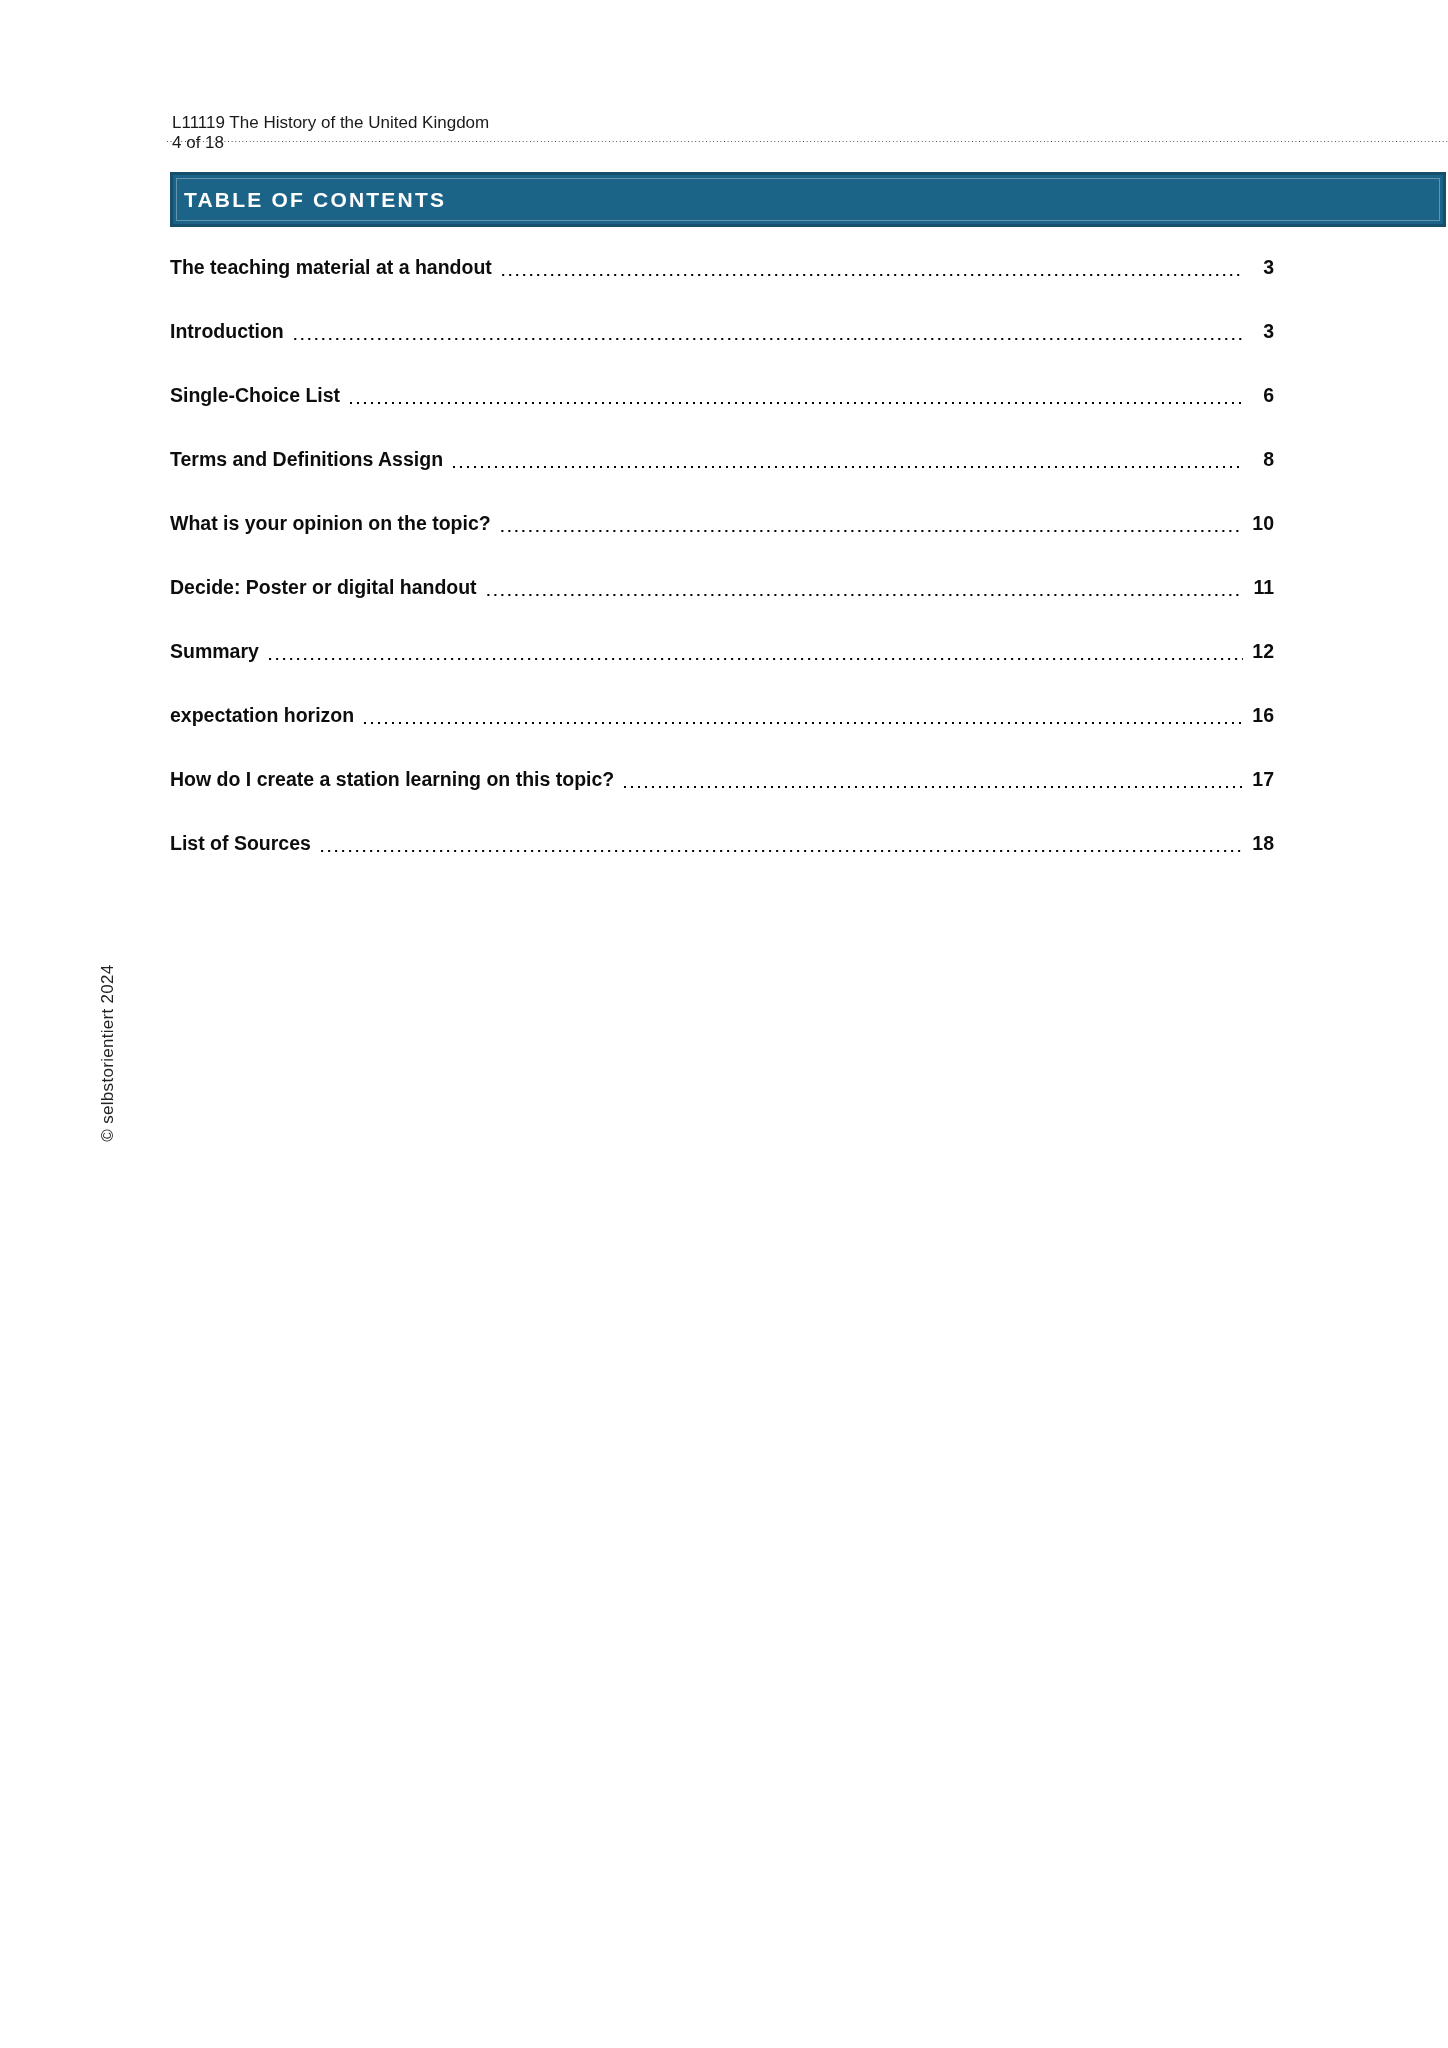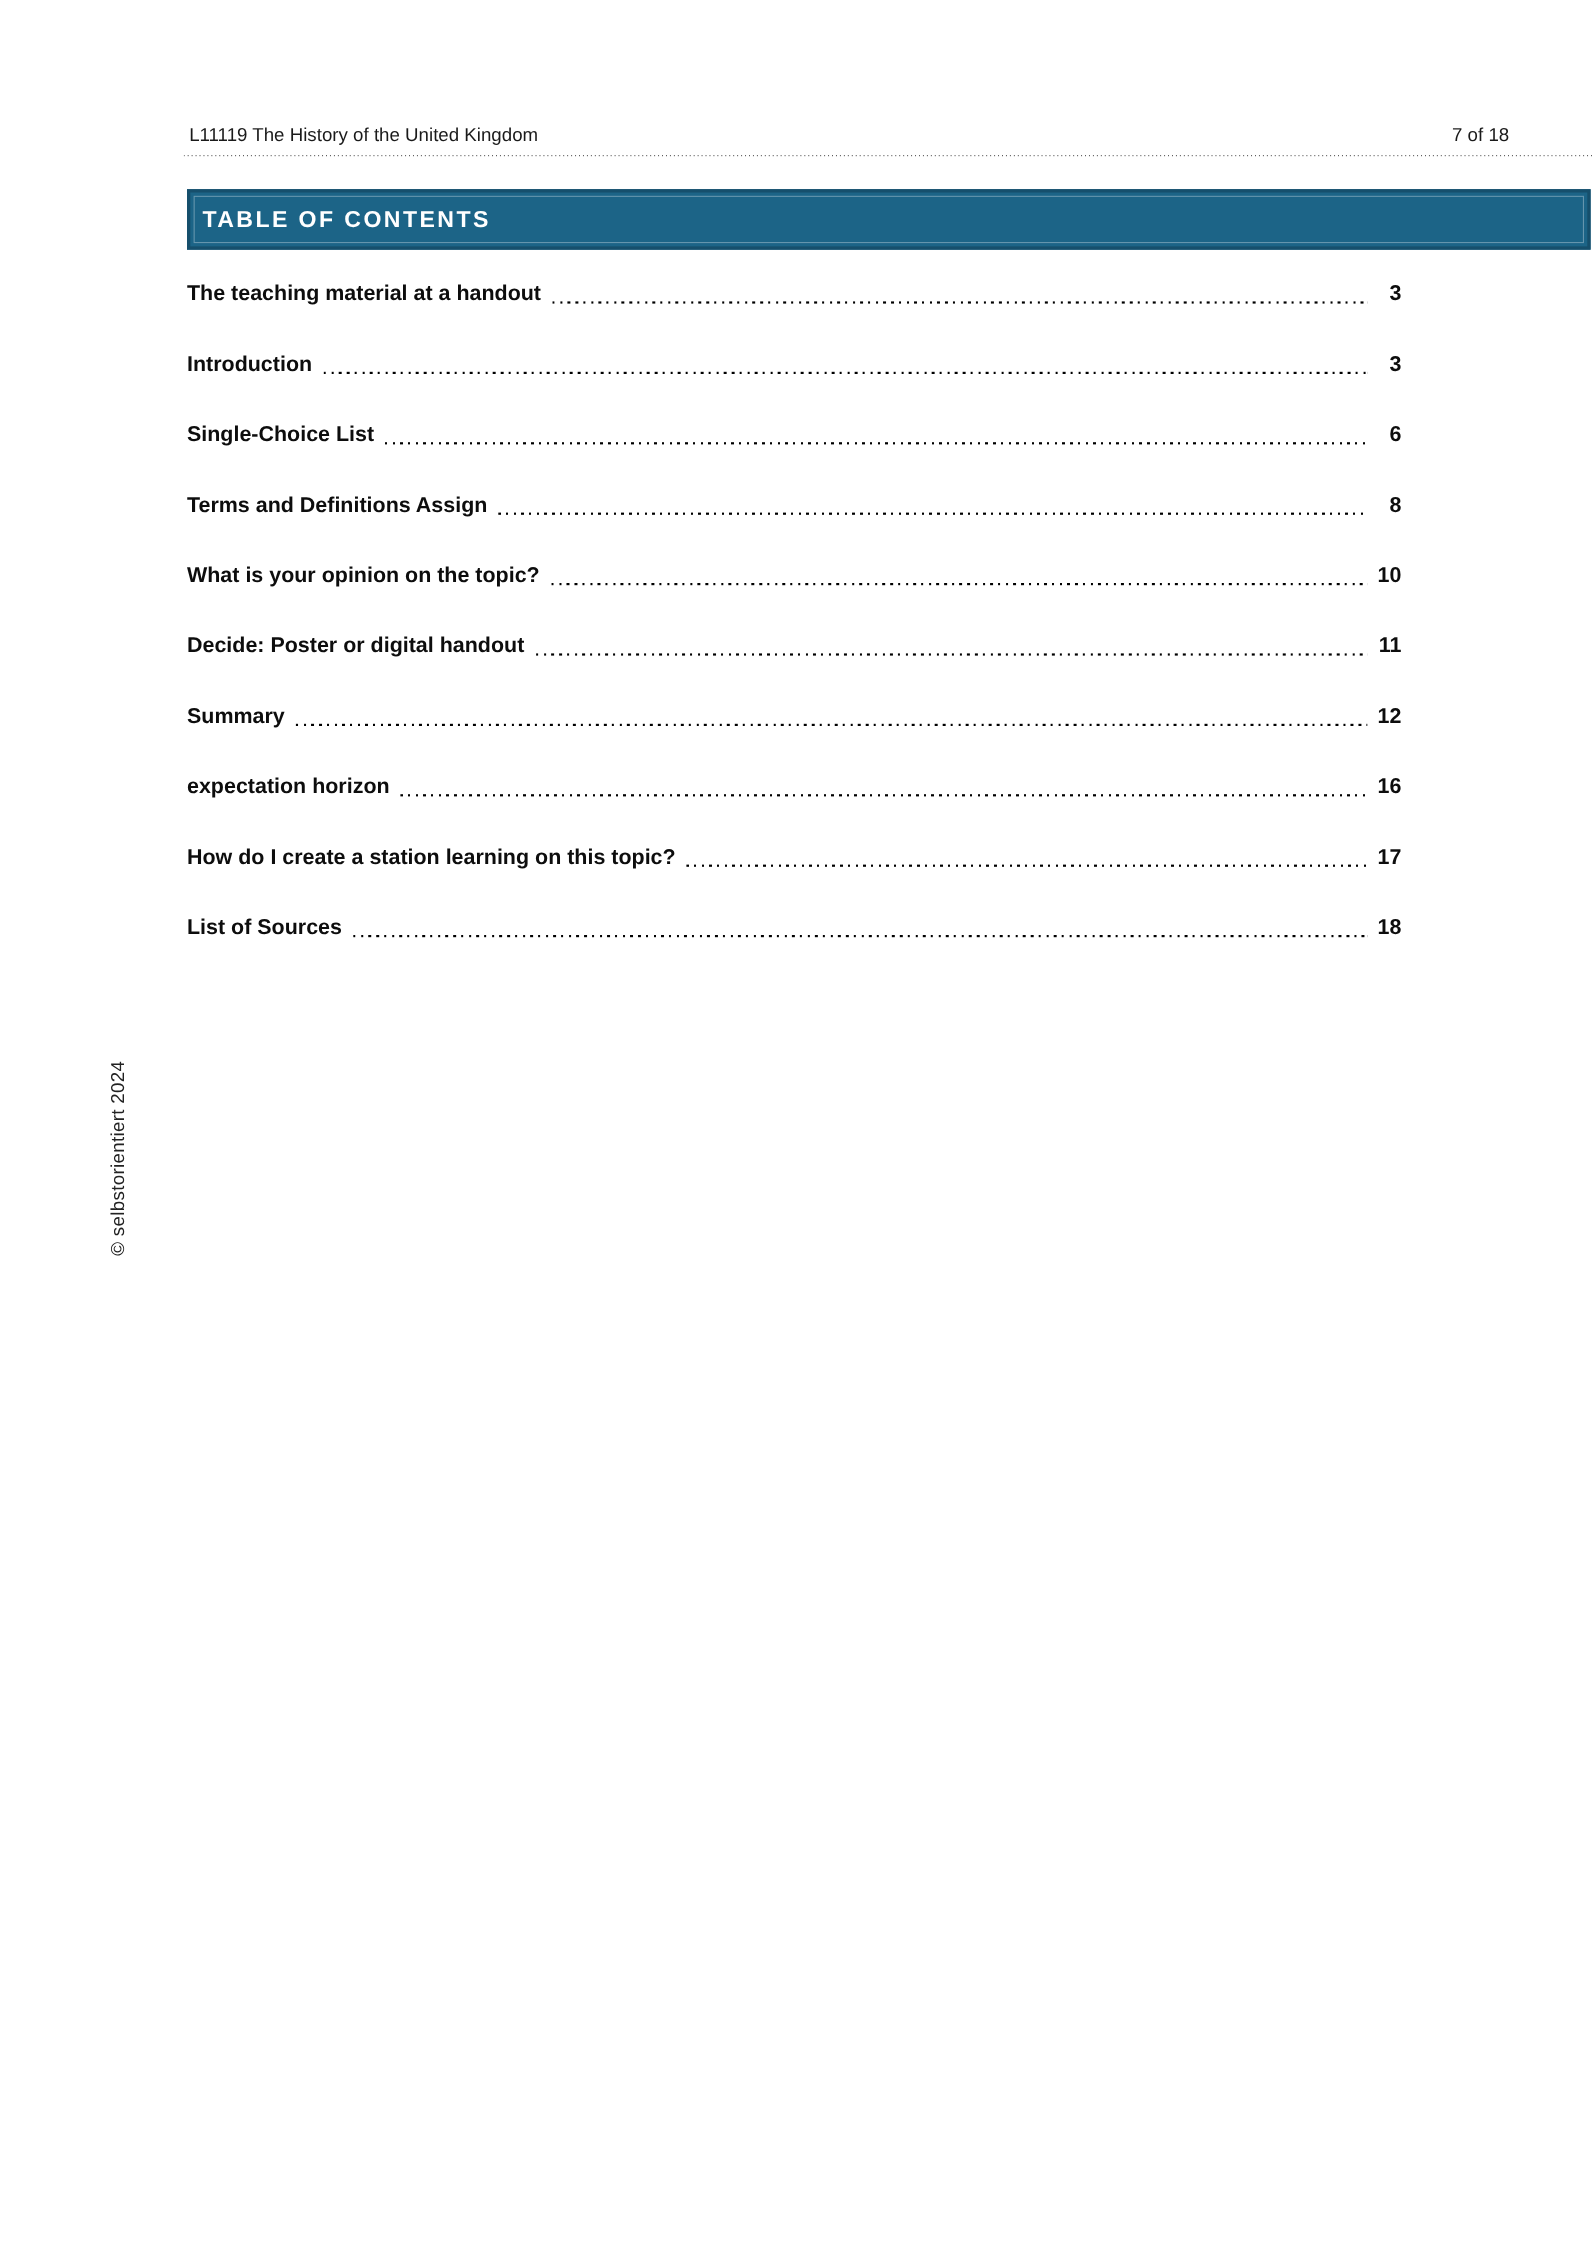--- a/index.html
+++ b/index.html
@@ -16,20 +16,21 @@
   .header {
     position: absolute;
     left: 172px;
     right: 76px;
     top: 113px;
     display: flex;
     justify-content: space-between;
     align-items: baseline;
     font-size: 17px;
     color: #1a1a1a;
+    flex-direction: column;
   }
   .header-rule {
     position: absolute;
     left: 167px;
     right: 0;
     top: 140px;
     height: 2px;
     background-image: repeating-linear-gradient(to right, #4a4a4a 0 1.3px, transparent 1.3px 3.6px);
     background-size: 3.6px 1.4px;
     background-repeat: repeat-x;
@@ -110,21 +111,21 @@
     letter-spacing: 0.3px;
   }
 </style>
 </head>
 <body>
 
 <div class="page">
 
   <div class="header">
     <span>L11119 The History of the United Kingdom</span>
-    <span>7 of 18</span>
+    <span>4 of 18</span>
   </div>
 
   <div class="header-rule"></div>
 
   <div class="banner">
     <span class="banner-title">TABLE OF CONTENTS</span>
   </div>
 
   <div class="toc" id="toc-list">
       <div class="toc-row">

